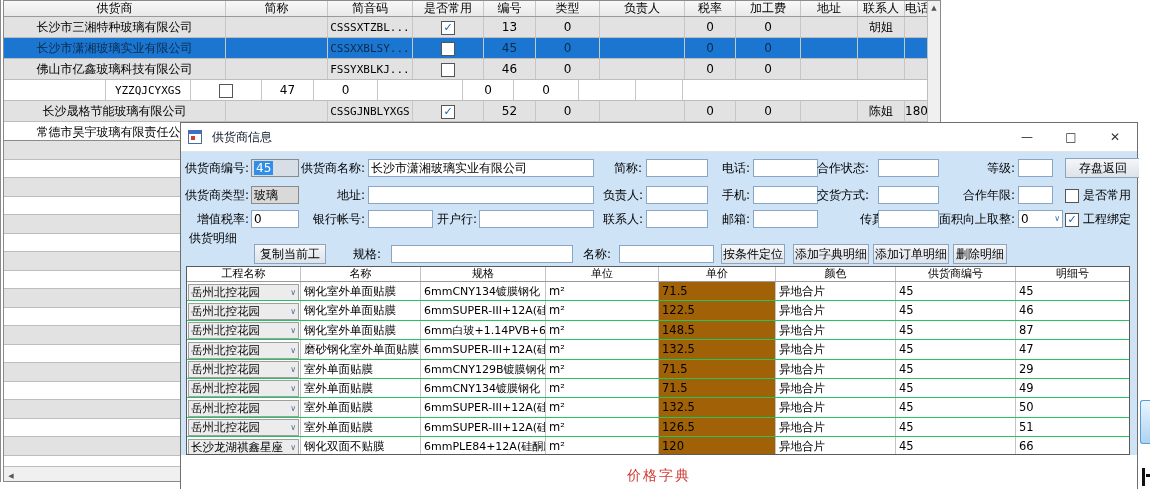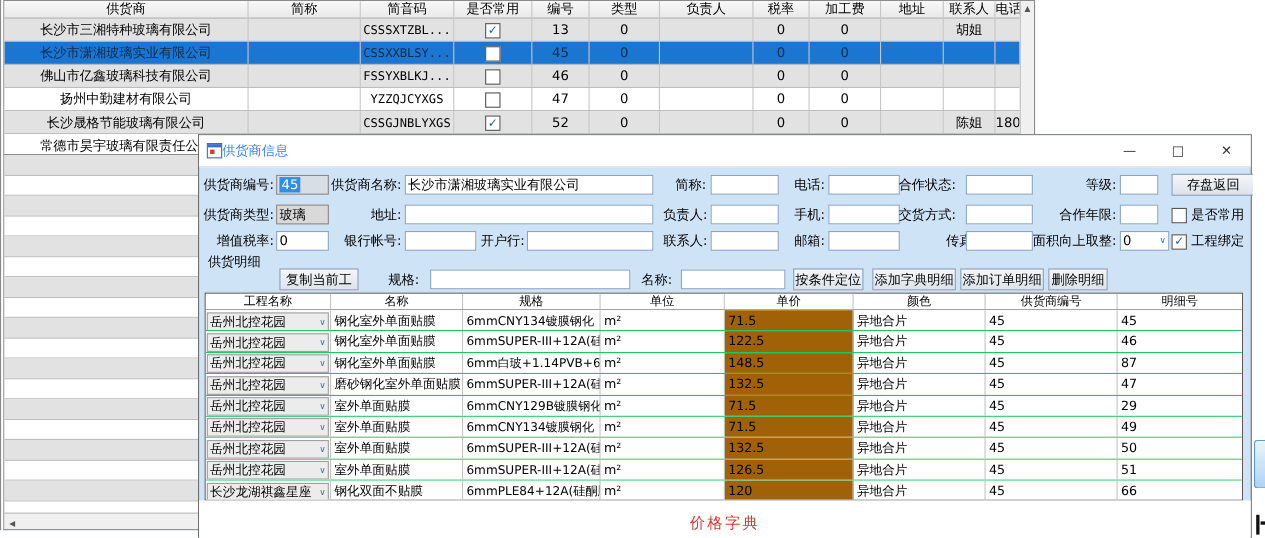--- a/index.html
+++ b/index.html
@@ -28,21 +28,21 @@
   .sr{height:18.5px;line-height:18.5px;text-align:center;border-bottom:1px solid #bdbdbd;box-sizing:border-box;background:#fff;overflow:hidden;white-space:nowrap;}
   .sr.alt{background:#e2e2e2;}
   .hscroll{position:absolute;left:0;bottom:0;width:100%;height:15px;background:#f0f0f0;border-top:1px solid #bdbdbd;box-sizing:border-box;}
   .hscroll .arr{display:inline-block;width:14px;text-align:center;font-size:7px;line-height:14px;color:#555;}
   
   .dialog{position:absolute;left:180px;top:122px;width:958px;height:367px;background:#cfe3f7;border:1px solid #6f6f6f;box-sizing:border-box;}
   .titlebar{height:28px;background:#fff;display:flex;align-items:center;border-bottom:1px solid #e3e3e3;}
   .dlg-icon{width:14px;height:14px;margin-left:7px;border:1px solid #4a6d9c;background:#fff;position:relative;box-sizing:border-box;}
   .dlg-icon::before{content:"";position:absolute;left:0;top:0;right:0;height:3px;background:#3b6fd6;}
   .dlg-icon::after{content:"";position:absolute;left:2px;top:5px;width:4px;height:4px;background:#d23b2f;}
-  .dlg-title{margin-left:0;font-size:12px;color:#3b82f6;}
+  .dlg-title{margin-left:10px;font-size:12px;color:#0f172a;}
   .winbtns{margin-left:auto;display:flex;height:28px;}
   .wbtn{width:44px;text-align:center;line-height:28px;font-size:12px;color:#333;}
   .dlg-body{position:relative;height:338px;}
   .flabel{position:absolute;height:20px;line-height:20px;text-align:right;white-space:nowrap;overflow:hidden;}
   .tbx{position:absolute;height:18px;border:1px solid #89a6c6;background:#fff;box-sizing:border-box;font:12px "DejaVu Sans",sans-serif;padding:0 2px;}
   .tbx.gray{background:#d9d9d9;border-color:#8a8a8a;}
   .idbox{position:absolute;height:18px;border:1px solid #8a8a8a;background:#d7dee5;box-sizing:border-box;line-height:16px;padding:0 2px;}
   .idbox .sel{background:#2f8fe8;color:#fff;padding:0 2px;}
   .btn{position:absolute;height:20px;line-height:18px;text-align:center;background:linear-gradient(#f4f6f9,#dde3ea);border:1px solid #8ea3bc;box-sizing:border-box;font-size:12px;}
   .combo{position:absolute;height:18px;border:1px solid #89a6c6;background:#fff;box-sizing:border-box;line-height:16px;padding:0 2px;}
@@ -126,21 +126,20 @@
         <div class="c c4">46</div>
         <div class="c c5">0</div>
         <div class="c c6"></div>
         <div class="c c7">0</div>
         <div class="c c8">0</div>
         <div class="c c9"></div>
         <div class="c c10"></div>
         <div class="c c11"></div>
       </div>
       <div class="bgr">
-        <div class="c c0">扬州中勤建材有限公司</div>
         <div class="c c1"></div>
         <div class="c c2 code">YZZQJCYXGS</div>
         <div class="c c3"><span class="cb"></span></div>
         <div class="c c4">47</div>
         <div class="c c5">0</div>
         <div class="c c6"></div>
         <div class="c c7">0</div>
         <div class="c c8">0</div>
         <div class="c c9"></div>
         <div class="c c10"></div>

